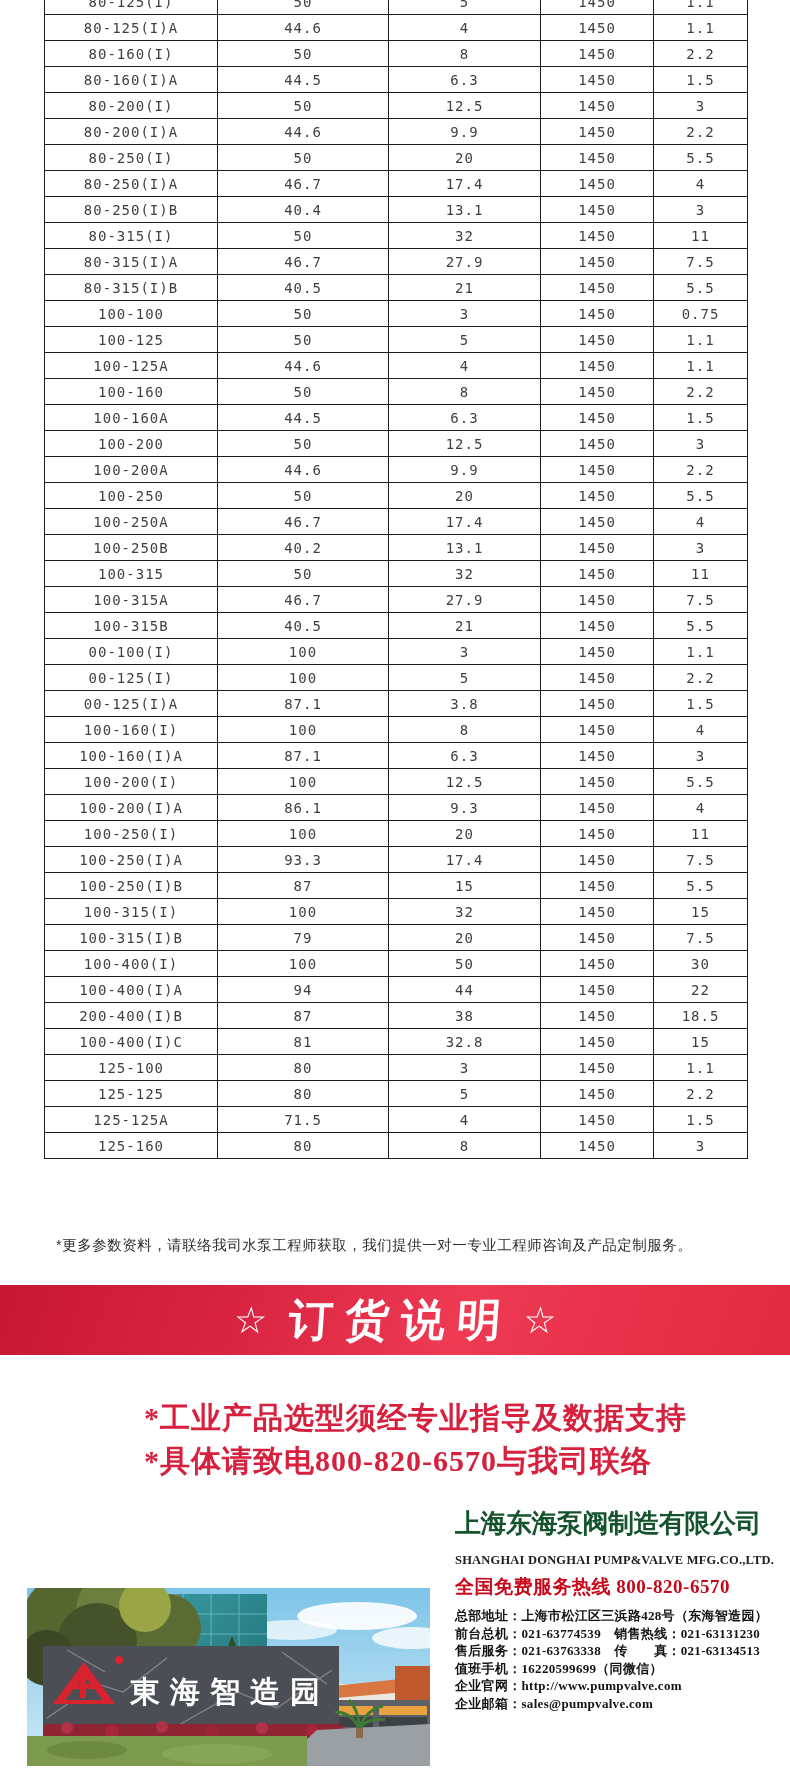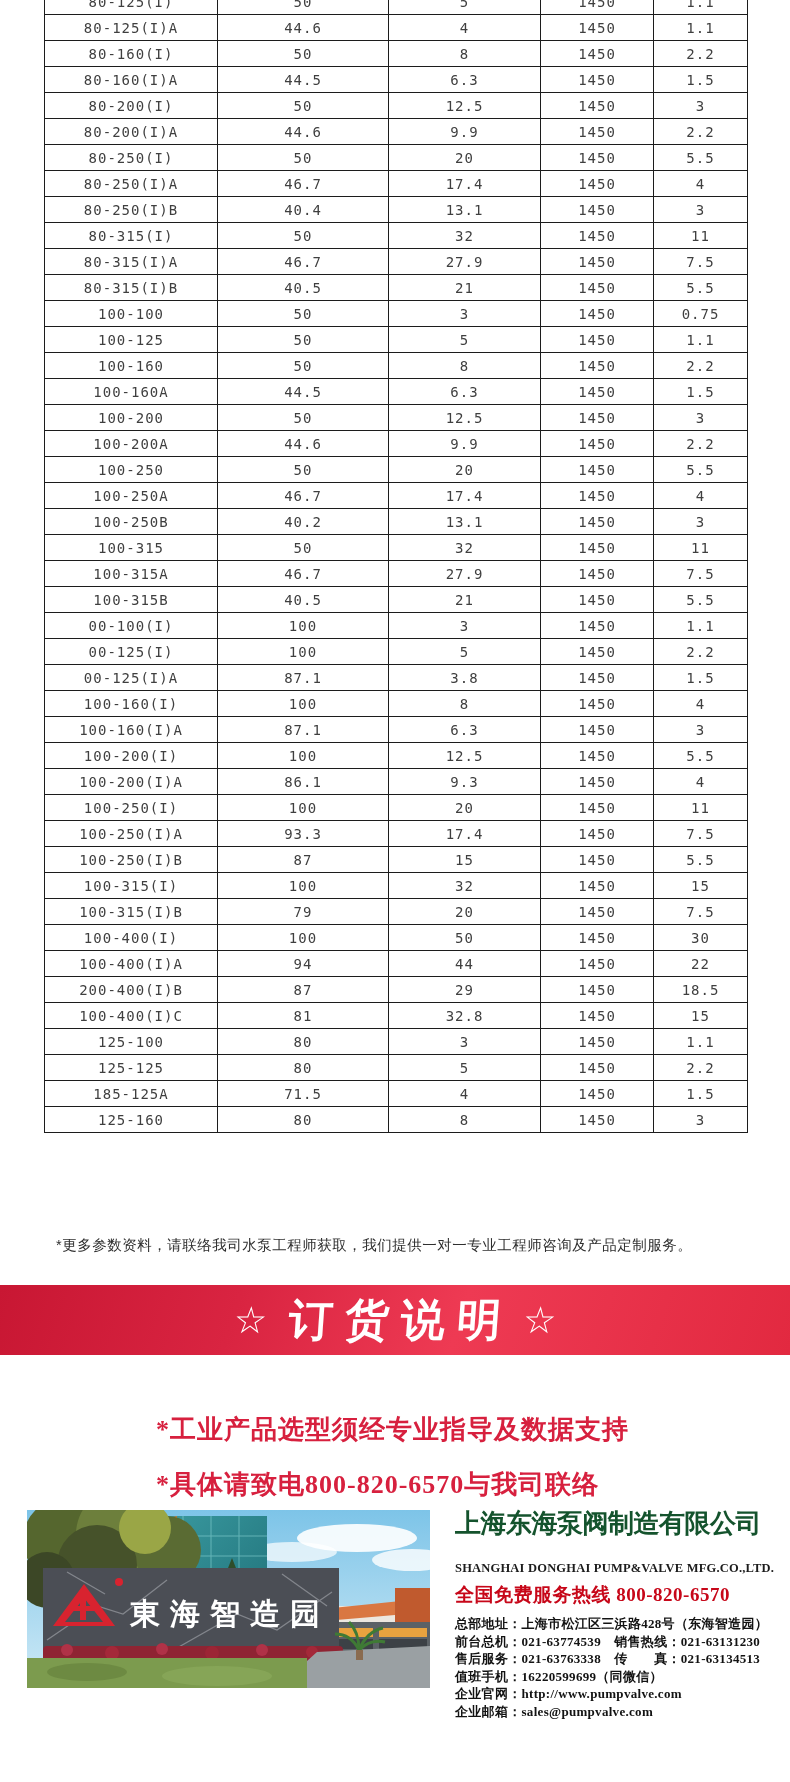--- a/index.html
+++ b/index.html
@@ -24,28 +24,28 @@
     background:linear-gradient(108deg,#c81733 0%,#d92441 30%,#ee3a53 58%,#e22940 100%);
     display:flex;align-items:center;justify-content:center;}
   .banner-inner{display:flex;align-items:center;transform:skewX(-4deg);color:#ffffff;}
   .banner-star{font-size:37px;line-height:1;margin:0 10px;font-weight:400;}
   .banner-title{font-size:44px;font-weight:900;letter-spacing:12px;line-height:1;
     font-family:"Liberation Sans",sans-serif;text-indent:12px;}
 
   
   .red-lines{position:absolute;left:144px;top:1396px;margin:0;
     font-family:"Liberation Serif",serif;font-weight:700;color:#d7203e;}
-  .red-lines p{margin:12px;font-size:26px;line-height:43px;letter-spacing:1px;white-space:nowrap;}
+  .red-lines p{margin:0;font-size:30px;line-height:43px;letter-spacing:1px;white-space:nowrap;}
 
   
-  .photo-wrap{position:absolute;left:27px;top:1510px;width:403px;height:178px;}
+  .photo-wrap{position:absolute;left:27px;top:1588px;width:403px;height:178px;}
   .company{position:absolute;left:455px;top:1506px;width:312px;}
   .cn-name{font-size:26px;font-weight:900;color:#14532d;letter-spacing:-0.5px;
     font-family:"Liberation Sans",sans-serif;white-space:nowrap;}
-  .en-name{margin-top:20px;font-family:"Liberation Serif",serif;font-weight:700;
+  .en-name{margin-top:12px;font-family:"Liberation Serif",serif;font-weight:700;
     font-size:12.5px;color:#1c1c1c;letter-spacing:0.2px;white-space:nowrap;text-align:right;}
   .hotline{margin-top:6px;font-family:"Liberation Serif",serif;font-weight:700;
     font-size:19px;color:#c70719;white-space:nowrap;letter-spacing:0.5px;}
   .contacts{margin-top:7px;font-family:"Liberation Serif",serif;font-weight:700;
     font-size:13px;color:#131313;}
   .contacts div{line-height:17.6px;white-space:nowrap;letter-spacing:0.3px;}
 </style>
 </head>
 <body>
 
@@ -153,20 +153,27 @@
             <td>0.75</td>
           </tr>
           <tr>
             <td>100-125</td>
             <td>50</td>
             <td>5</td>
             <td>1450</td>
             <td>1.1</td>
           </tr>
           <tr>
+            <td>100-125A</td>
+            <td>44.6</td>
+            <td>4</td>
+            <td>1450</td>
+            <td>1.1</td>
+          </tr>
+          <tr>
             <td>100-160</td>
             <td>50</td>
             <td>8</td>
             <td>1450</td>
             <td>2.2</td>
           </tr>
           <tr>
             <td>100-160A</td>
             <td>44.5</td>
             <td>6.3</td>
@@ -323,21 +330,21 @@
           <tr>
             <td>100-400(I)A</td>
             <td>94</td>
             <td>44</td>
             <td>1450</td>
             <td>22</td>
           </tr>
           <tr>
             <td>200-400(I)B</td>
             <td>87</td>
-            <td>29</td>
+            <td>38</td>
             <td>1450</td>
             <td>18.5</td>
           </tr>
           <tr>
             <td>100-400(I)C</td>
             <td>81</td>
             <td>32.8</td>
             <td>1450</td>
             <td>15</td>
           </tr>
@@ -349,21 +356,21 @@
             <td>1.1</td>
           </tr>
           <tr>
             <td>125-125</td>
             <td>80</td>
             <td>5</td>
             <td>1450</td>
             <td>2.2</td>
           </tr>
           <tr>
-            <td>185-125A</td>
+            <td>125-125A</td>
             <td>71.5</td>
             <td>4</td>
             <td>1450</td>
             <td>1.5</td>
           </tr>
           <tr>
             <td>125-160</td>
             <td>80</td>
             <td>8</td>
             <td>1450</td>

